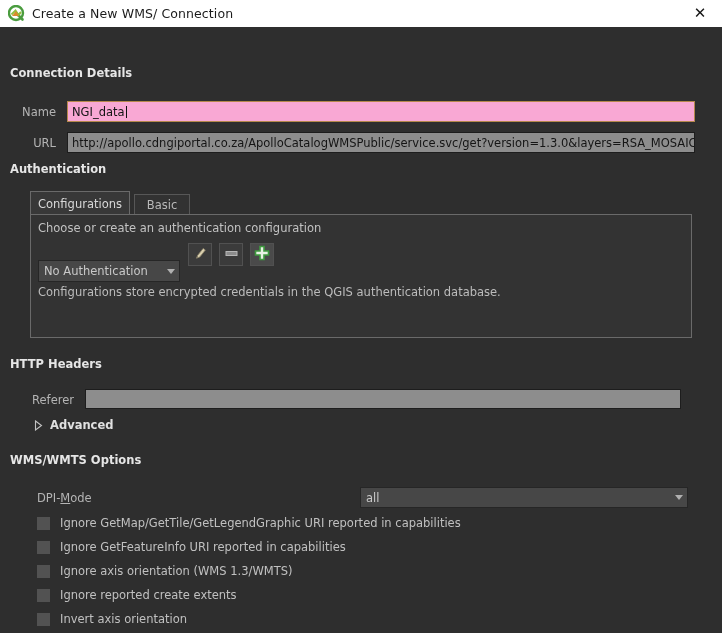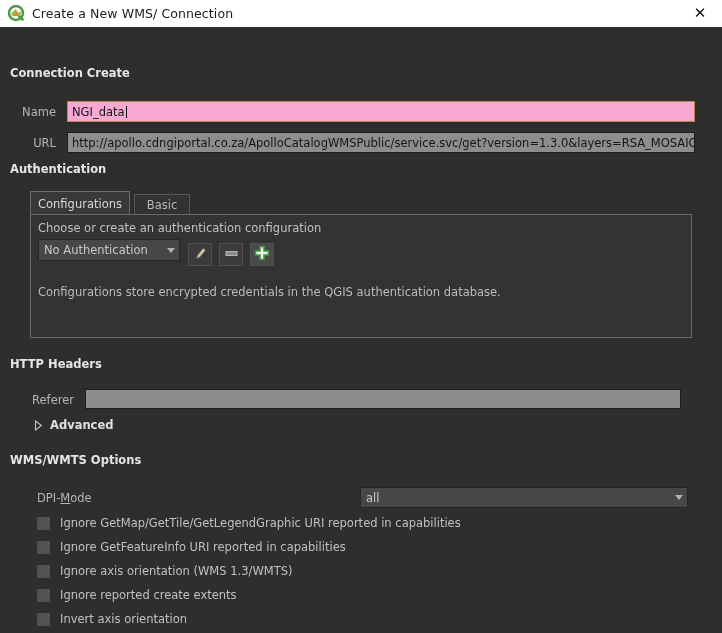--- a/index.html
+++ b/index.html
@@ -275,40 +275,40 @@
       <path d="M3.5 9.5 L7.5 5.5 L10.5 10 L13 7" fill="none" stroke="#8fbf3f" stroke-width="2"></path>
       <path d="M4 11 L8 6 L11 11 Z" fill="#d98b2b"></path>
     </svg>
   </span>
   <span class="title-text">Create a New WMS/ Connection</span>
   <span class="close-btn">✕</span>
 </div>
 
 <div class="dialog-body">
 
-  <div class="section-header" style="left:10px; top:39px;">Connection Create</div>
+  <div class="section-header" style="left:10px; top:39px;">Connection Details</div>
 
   <div class="field-label" style="left:0px; top:78px; width:56px;">Name</div>
   <div class="text-input focused" style="left:67px; top:74px; width:628px; height:21px;"><span>NGI_data</span><span class="caret"></span></div>
 
   <div class="field-label" style="left:0px; top:109px; width:56px;">URL</div>
   <div class="text-input" style="left:67px; top:105px; width:628px; height:21px;">http://apollo.cdngiportal.co.za/ApolloCatalogWMSPublic/service.svc/get?version=1.3.0&amp;layers=RSA_MOSAIC_50CM_201612</div>
 
   <div class="section-header" style="left:10px; top:135px;">Authentication</div>
 
   <div class="tabbar">
     <div class="tab active">Configurations</div>
     <div class="tab inactive">Basic</div>
   </div>
 
   <div class="auth-frame"></div>
 
   <div class="auth-hint">Choose or create an authentication configuration</div>
 
-  <div class="combo" style="left:38px; top:212px; width:142px; height:22px;">
+  <div class="combo" style="left:38px; top:233px; width:142px; height:22px;">
     <span class="combo-text">No Authentication</span>
     <span class="arrow">
         <span class="arrow-glyph"></span>
       </span>
   </div>
 
   <div class="tool-btn" style="left:188px; top:216px;">
     <span>
       <svg width="15" height="15" viewBox="0 0 15 15">
         <path d="M3.5 12.2 L4.6 9.4 L10.2 2.4 L12.3 4.1 L6.7 11.1 Z" fill="#d9cfae" stroke="#8d8468" stroke-width="0.8"></path>

